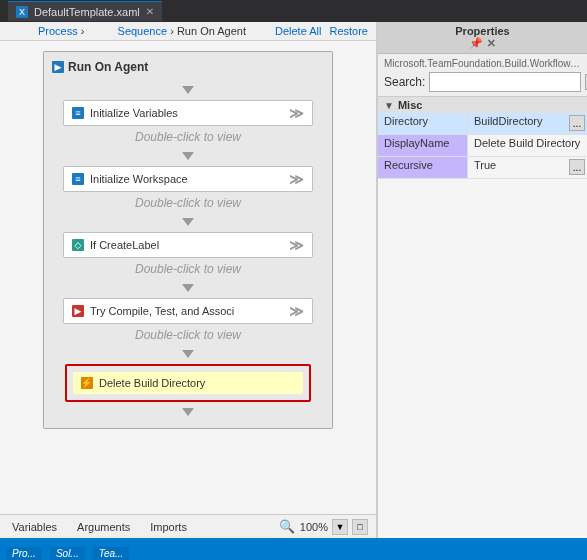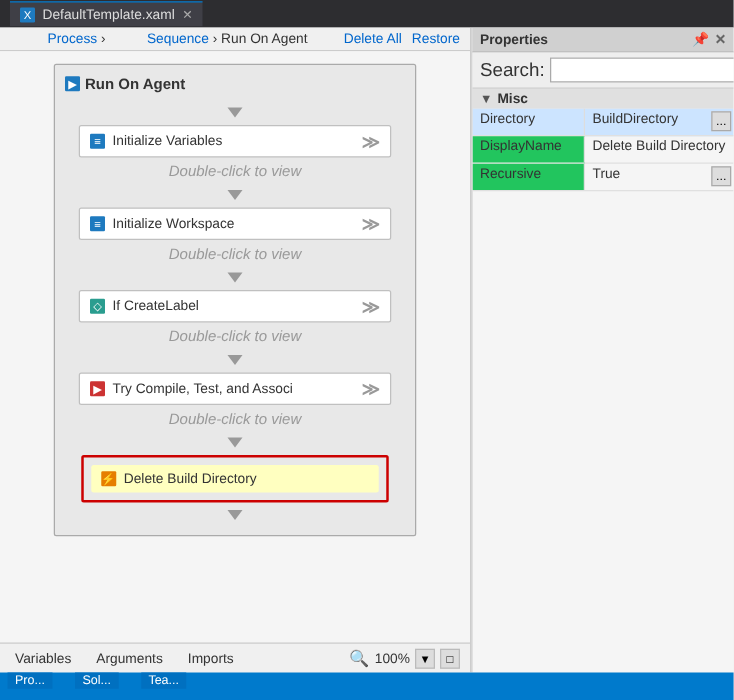--- a/index.html
+++ b/index.html
@@ -258,20 +258,21 @@
     .props-title-bar {
       background: #d0d0d0;
       padding: 3px 6px;
       font-size: 11px;
       color: #333;
       font-weight: 600;
       border-bottom: 1px solid #bbb;
       display: flex;
       align-items: center;
       justify-content: space-between;
+      flex-direction: column;
     }
 
     .props-title-icons {
       display: flex;
       gap: 4px;
     }
 
     .props-pin-icon {
       font-size: 11px;
       color: #666;
@@ -293,21 +294,21 @@
       text-overflow: ellipsis;
     }
 
     .props-search-row {
       display: flex;
       align-items: center;
       gap: 4px;
     }
 
     .props-search-label {
-      font-size: 15px;
+      font-size: 12px;
       color: #333;
     }
 
     .props-search-input {
       flex: 1;
       height: 20px;
       border: 1px solid #aaa;
       padding: 1px 4px;
       font-size: 11px;
       background: white;
@@ -362,21 +363,21 @@
       display: flex;
       align-items: flex-start;
       font-size: 11px;
       color: #333;
       overflow: hidden;
     }
 
     .props-cell.label {
       width: 90px;
       flex-shrink: 0;
-      background: #22c55e;
+      background: #c4b5fd;
       border-right: 1px solid #ddd;
     }
 
     .props-cell.value {
       flex: 1;
     }
 
     .props-cell.has-btn {
       padding-right: 2px;
       justify-content: space-between;
@@ -393,24 +394,25 @@
       align-items: center;
       justify-content: center;
       flex-shrink: 0;
     }
 
     
     .status-bar {
       height: 22px;
       background: #007acc;
       display: flex;
-      align-items: flex-start;
+      align-items: flex-end;
       padding: 0 6px;
-      gap: 18px;
+      gap: 8px;
       flex-shrink: 0;
+      font-style: italic;
     }
 
     .status-item {
       display: flex;
       align-items: center;
       background: #0070c0;
       padding: 1px 6px;
       font-size: 10px;
       color: white;
       cursor: pointer;
@@ -567,20 +569,21 @@
 
     <div class="props-title-bar">
       <span>Properties</span>
       <div class="props-title-icons">
         <span class="props-pin-icon">📌</span>
         <span class="props-pin-icon">✕</span>
       </div>
     </div>
 
     <div class="props-header">
+      <div class="props-class-name">Microsoft.TeamFoundation.Build.Workflow....</div>
       <div class="props-search-row">
         <span class="props-search-label">Search:</span>
         <input class="props-search-input" type="text" style="">
         <button class="props-clear-btn">Clear</button>
       </div>
     </div>
 
     <div class="props-table">
 
       <div class="props-section-header">

